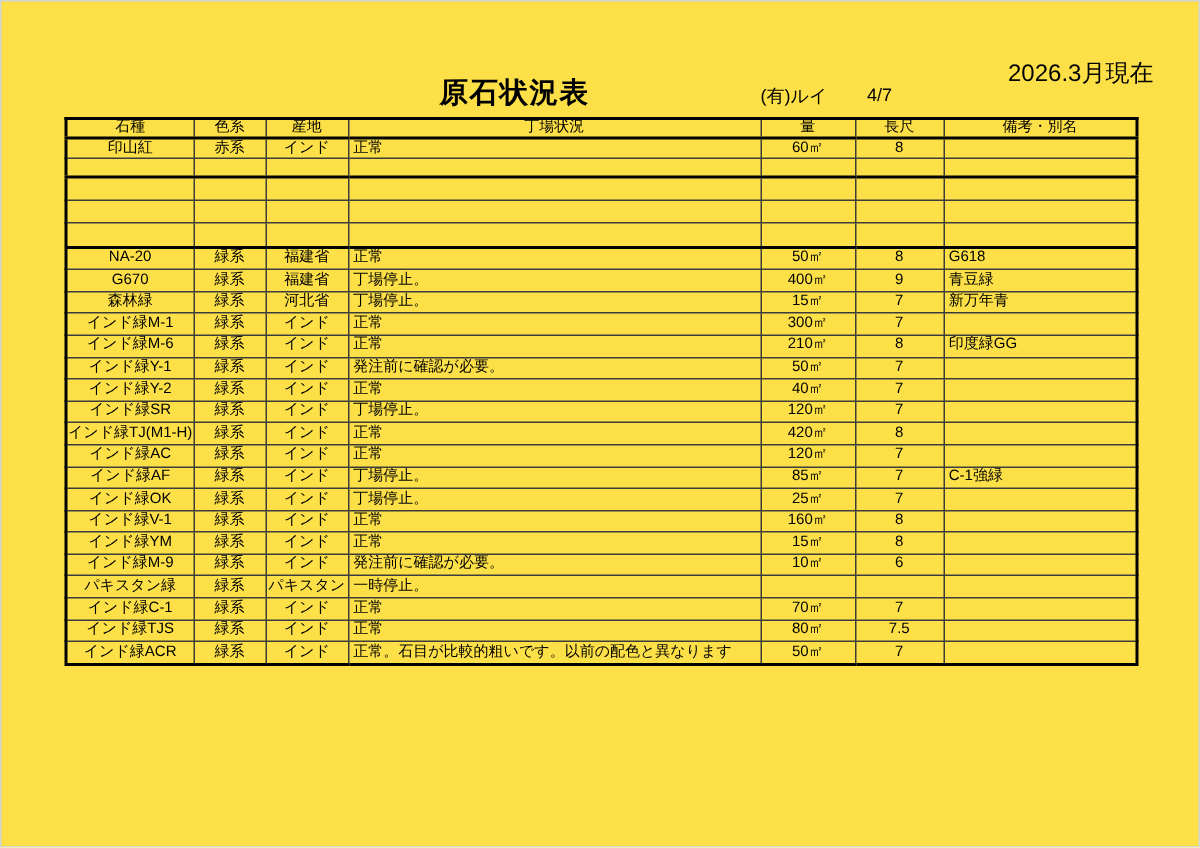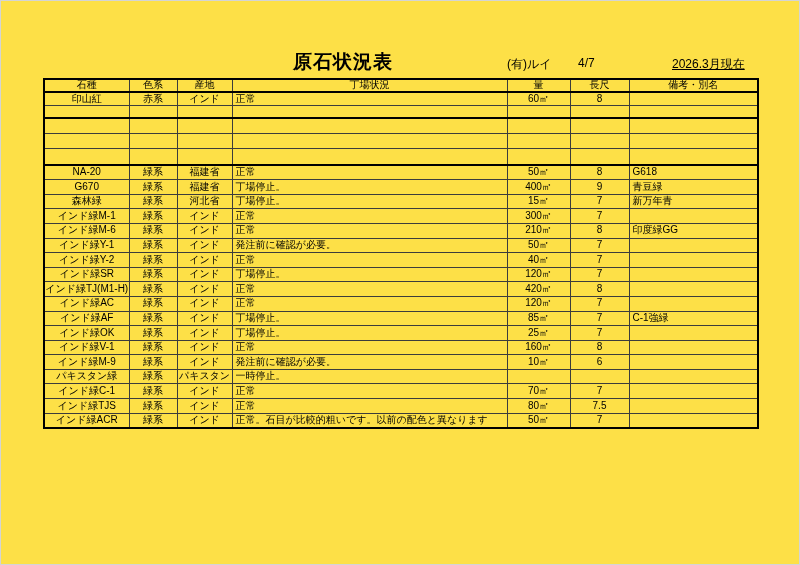--- a/index.html
+++ b/index.html
@@ -16,21 +16,21 @@
     overflow:hidden;
   }
   .doc-title {
     position:absolute; top:48px; left:242px; width:200px;
     text-align:center;
     font-size:19px; font-weight:bold; letter-spacing:1px;
     white-space:nowrap;
   }
   .hdr-company { position:absolute; top:55px; left:506px; font-size:12px; white-space:nowrap; }
   .hdr-page    { position:absolute; top:55px; left:577px; font-size:12px; white-space:nowrap; }
-  .hdr-asof    { position:absolute; top:55px; left:671px; font-size:12px; white-space:nowrap;text-decoration:underline; }
+  .hdr-asof    { position:absolute; top:38px; left:671px; font-size:16px; white-space:nowrap; }
 
   table.stone-table {
     position:absolute; left:42px; top:77px;
     width:714px;
     border-collapse:collapse;
     table-layout:fixed;
     border:2px solid #000;
   }
   .stone-table th, .stone-table td {
     border:1px solid #3c3c3c;
@@ -238,20 +238,29 @@
         <tr class="sec-green">
           <td class="col-stone">インド緑V-1</td>
           <td class="col-color">緑系</td>
           <td class="col-origin">インド</td>
           <td class="col-status">正常</td>
           <td class="col-quantity">160㎡</td>
           <td class="col-length">8</td>
           <td class="col-note"></td>
         </tr>
         <tr class="sec-green">
+          <td class="col-stone">インド緑YM</td>
+          <td class="col-color">緑系</td>
+          <td class="col-origin">インド</td>
+          <td class="col-status">正常</td>
+          <td class="col-quantity">15㎡</td>
+          <td class="col-length">8</td>
+          <td class="col-note"></td>
+        </tr>
+        <tr class="sec-green">
           <td class="col-stone">インド緑M-9</td>
           <td class="col-color">緑系</td>
           <td class="col-origin">インド</td>
           <td class="col-status">発注前に確認が必要。</td>
           <td class="col-quantity">10㎡</td>
           <td class="col-length">6</td>
           <td class="col-note"></td>
         </tr>
         <tr class="sec-green">
           <td class="col-stone">パキスタン緑</td>

